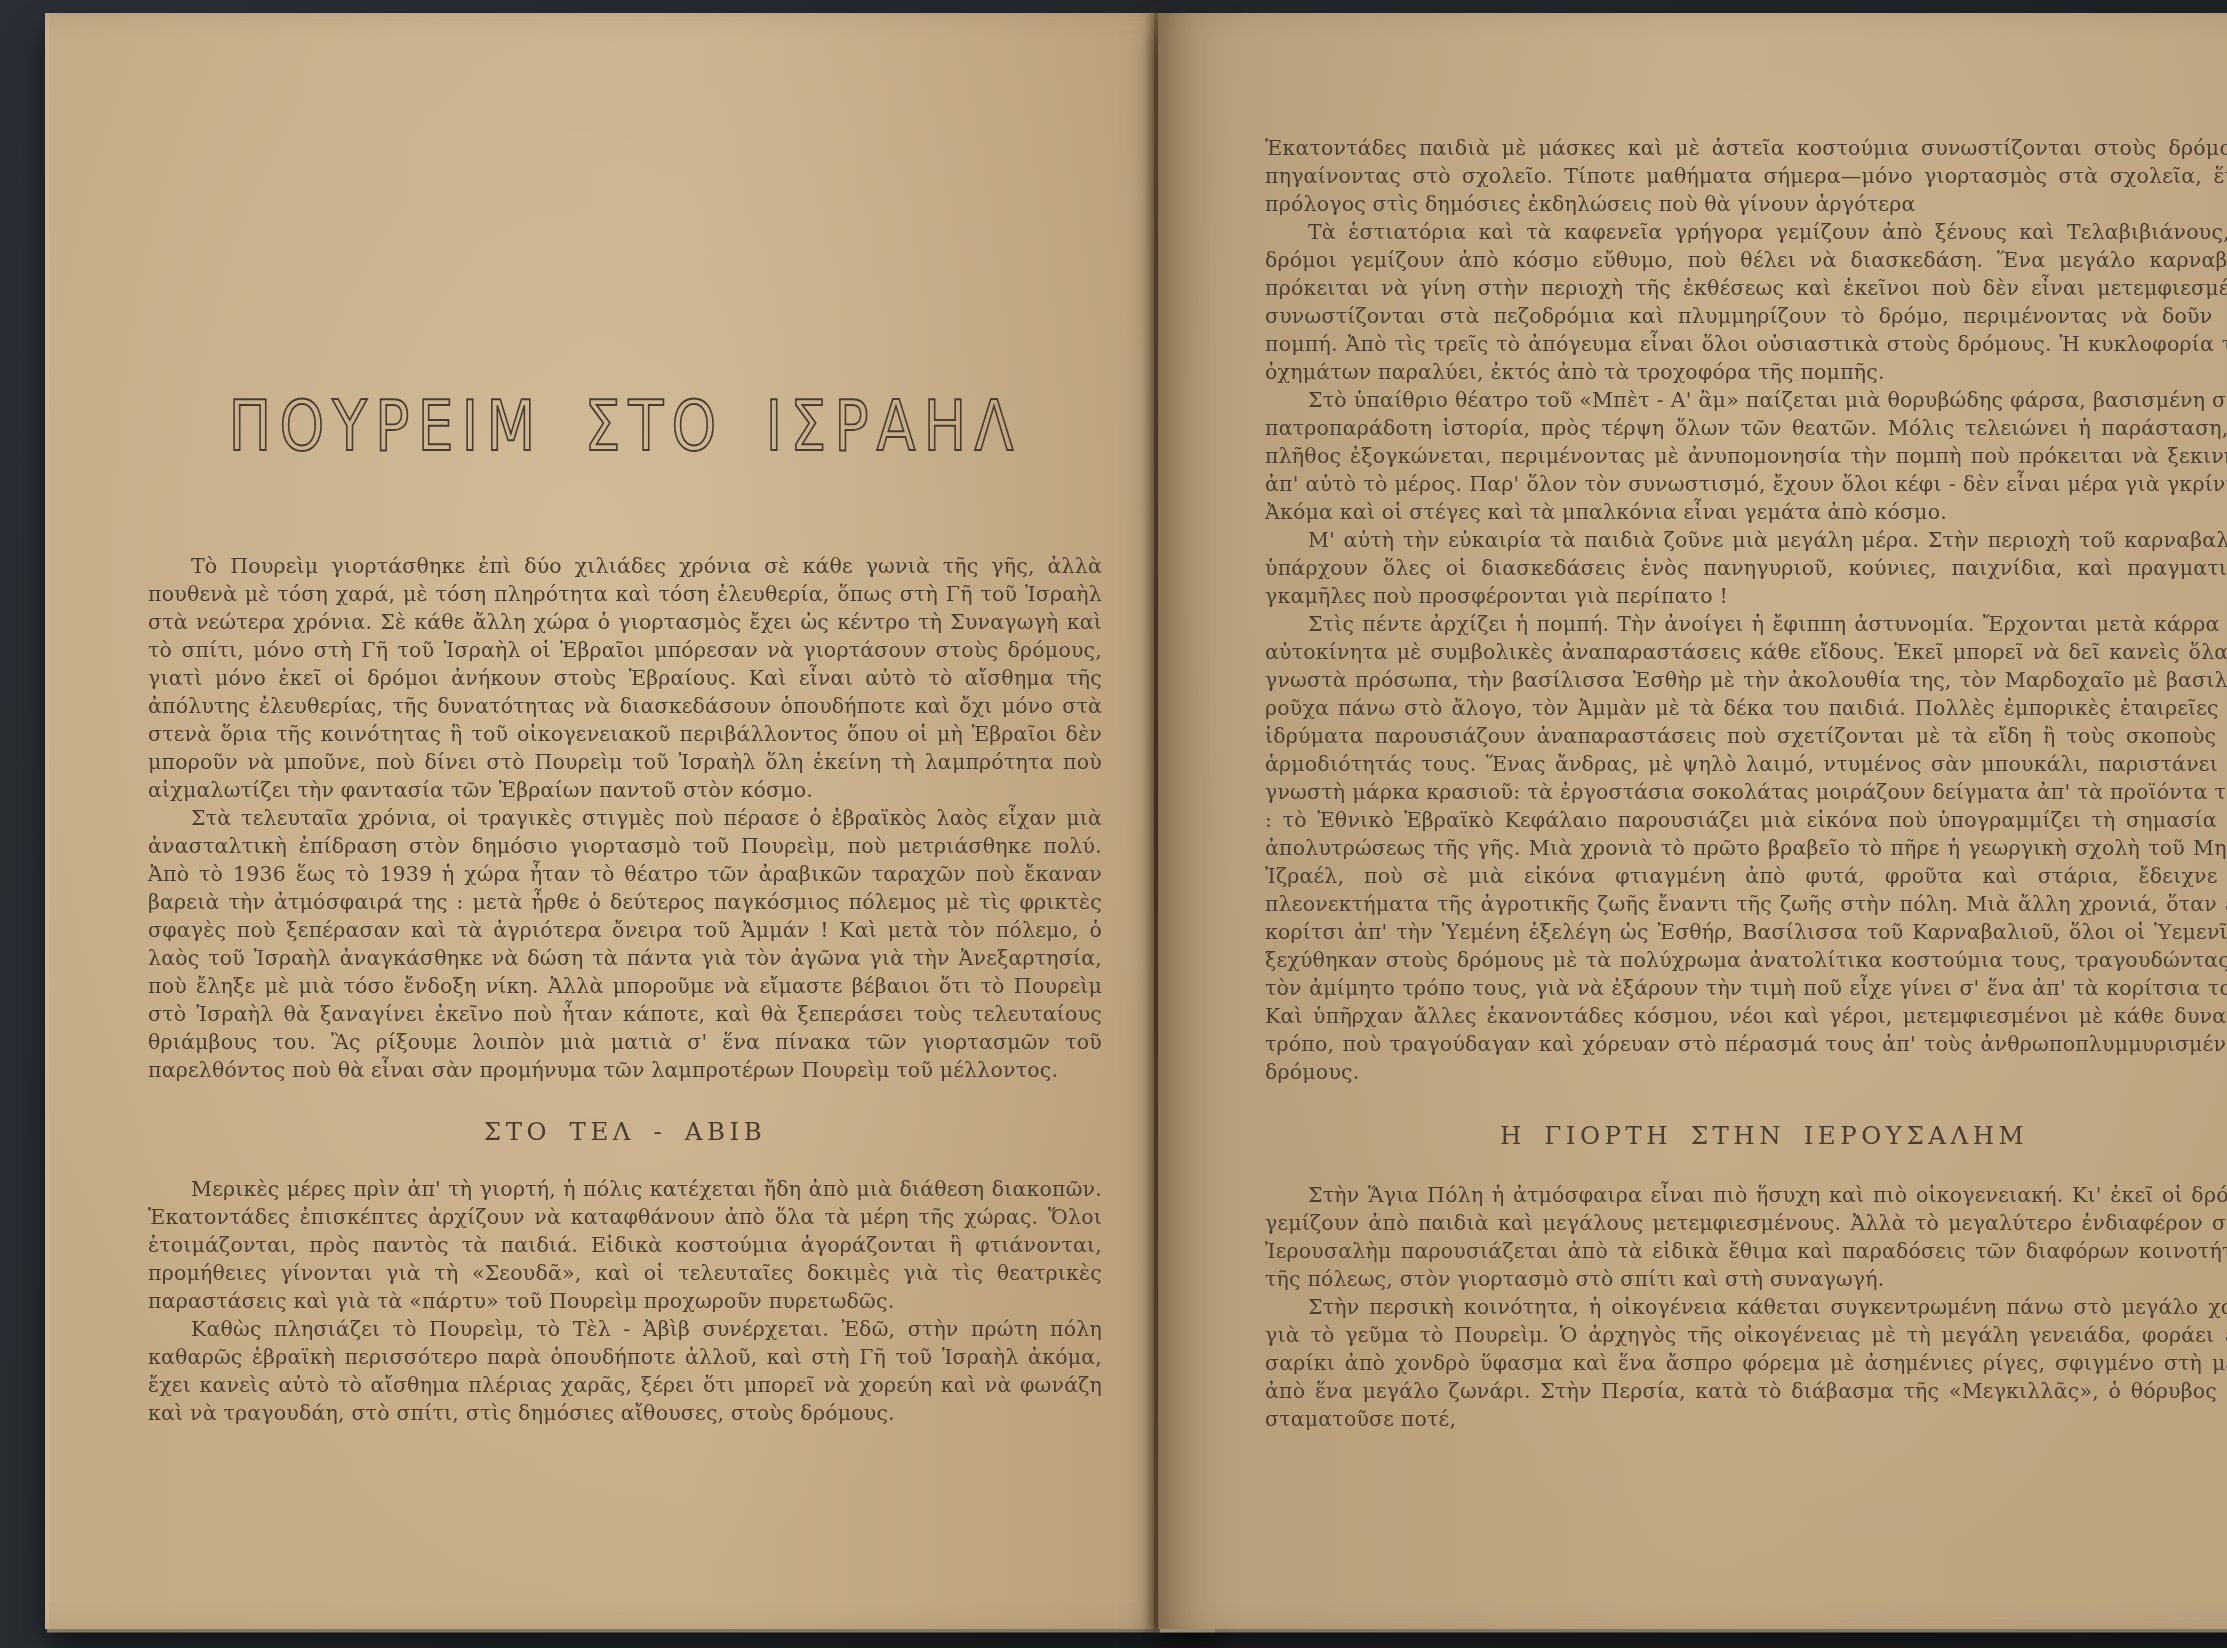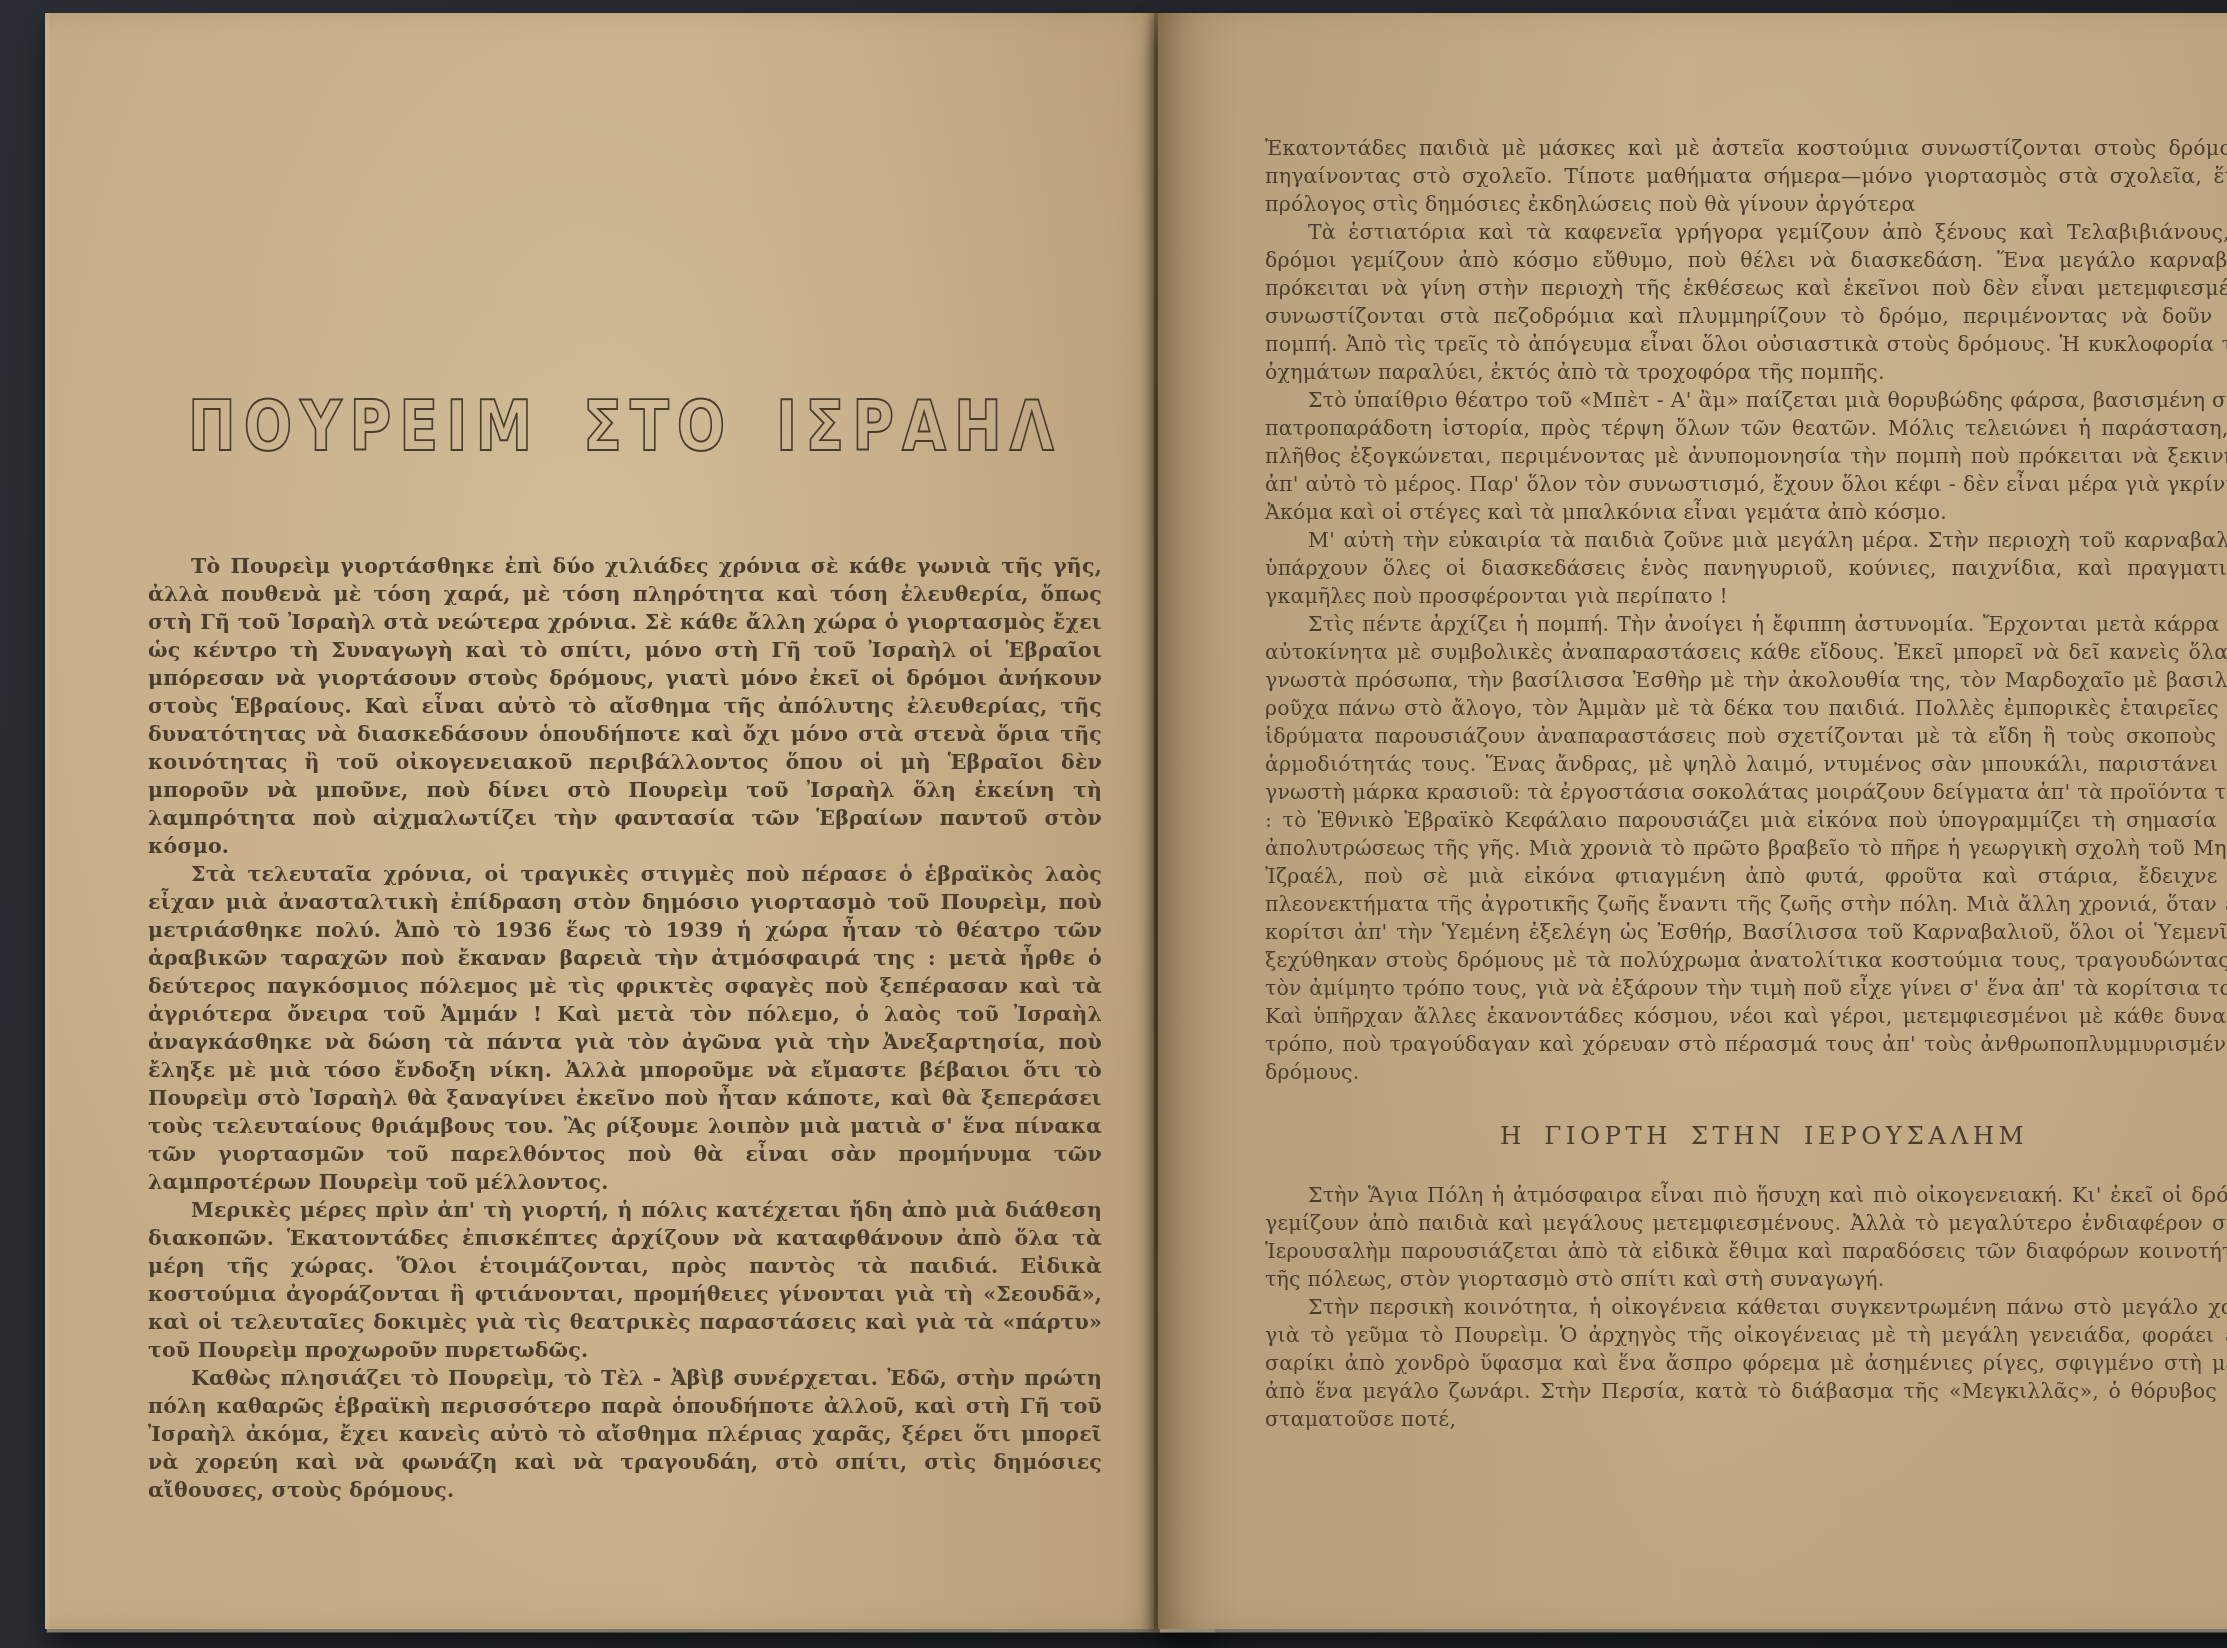--- a/index.html
+++ b/index.html
@@ -33,21 +33,20 @@
     left: 45px;
     width: 1172px;
     background:
       radial-gradient(ellipse at 45% 35%, rgba(255,244,215,0.20), rgba(0,0,0,0) 70%),
       linear-gradient(90deg, #c3ab85 0%, #c6ae88 55%, #bba27c 92%, #a8906b 100%);
     box-shadow:
       inset -31px 0 40px -22px rgba(70,48,25,0.55),
       inset 4.5px 0 0 rgba(255,250,235,0.10),
       0 5.3px 0 -1.8px rgba(216,202,172,0.55),
       0 18px 27px rgba(0,0,0,0.55);
-    font-weight: bold;
   }
 
   .page-right {
     left: 1158px;
     width: 1146px;
     background:
       radial-gradient(ellipse at 55% 30%, rgba(255,244,215,0.16), rgba(0,0,0,0) 70%),
       linear-gradient(90deg, #a8906b 0%, #b7a07b 7%, #bfa781 45%, #bba37e 100%);
     box-shadow:
       inset 31px 0 40px -22px rgba(70,48,25,0.50),
@@ -135,20 +134,21 @@
   <div class="page page-left">
     <div class="lp-inner">
 
       <div class="book-title">ΠΟΥΡΕΙΜ ΣΤΟ ΙΣΡΑΗΛ</div>
 
       <div class="body-text lp-paragraphs">
         <p>Τὸ Πουρεὶμ γιορτάσθηκε ἐπὶ δύο χιλιάδες χρόνια σὲ κάθε γωνιὰ τῆς γῆς, ἀλλὰ πουθενὰ μὲ τόση χαρά, μὲ τόση πληρότητα καὶ τόση ἐλευθερία, ὅπως στὴ Γῆ τοῦ Ἰσραὴλ στὰ νεώτερα χρόνια. Σὲ κάθε ἄλλη χώρα ὁ γιορτασμὸς ἔχει ὡς κέντρο τὴ Συναγωγὴ καὶ τὸ σπίτι, μόνο στὴ Γῆ τοῦ Ἰσραὴλ οἱ Ἑβραῖοι μπόρεσαν νὰ γιορτάσουν στοὺς δρόμους, γιατὶ μόνο ἐκεῖ οἱ δρόμοι ἀνήκουν στοὺς Ἑβραίους. Καὶ εἶναι αὐτὸ τὸ αἴσθημα τῆς ἀπόλυτης ἐλευθερίας, τῆς δυνατότητας νὰ διασκεδάσουν ὁπουδήποτε καὶ ὄχι μόνο στὰ στενὰ ὅρια τῆς κοινότητας ἢ τοῦ οἰκογενειακοῦ περιβάλλοντος ὅπου οἱ μὴ Ἑβραῖοι δὲν μποροῦν νὰ μποῦνε, ποὺ δίνει στὸ Πουρεὶμ τοῦ Ἰσραὴλ ὅλη ἐκείνη τὴ λαμπρότητα ποὺ αἰχμαλωτίζει τὴν φαντασία τῶν Ἑβραίων παντοῦ στὸν κόσμο.</p>
         <p>Στὰ τελευταῖα χρόνια, οἱ τραγικὲς στιγμὲς ποὺ πέρασε ὁ ἑβραϊκὸς λαὸς εἶχαν μιὰ ἀνασταλτικὴ ἐπίδραση στὸν δημόσιο γιορτασμὸ τοῦ Πουρεὶμ, ποὺ μετριάσθηκε πολύ. Ἀπὸ τὸ 1936 ἕως τὸ 1939 ἡ χώρα ἦταν τὸ θέατρο τῶν ἀραβικῶν ταραχῶν ποὺ ἔκαναν βαρειὰ τὴν ἀτμόσφαιρά της : μετὰ ἦρθε ὁ δεύτερος παγκόσμιος πόλεμος μὲ τὶς φρικτὲς σφαγὲς ποὺ ξεπέρασαν καὶ τὰ ἀγριότερα ὄνειρα τοῦ Ἀμμάν ! Καὶ μετὰ τὸν πόλεμο, ὁ λαὸς τοῦ Ἰσραὴλ ἀναγκάσθηκε νὰ δώση τὰ πάντα γιὰ τὸν ἀγῶνα γιὰ τὴν Ἀνεξαρτησία, ποὺ ἔληξε μὲ μιὰ τόσο ἔνδοξη νίκη. Ἀλλὰ μποροῦμε νὰ εἴμαστε βέβαιοι ὅτι τὸ Πουρεὶμ στὸ Ἰσραὴλ θὰ ξαναγίνει ἐκεῖνο ποὺ ἦταν κάποτε, καὶ θὰ ξεπεράσει τοὺς τελευταίους θριάμβους του. Ἂς ρίξουμε λοιπὸν μιὰ ματιὰ σ' ἕνα πίνακα τῶν γιορτασμῶν τοῦ παρελθόντος ποὺ θὰ εἶναι σὰν προμήνυμα τῶν λαμπροτέρων Πουρεὶμ τοῦ μέλλοντος.</p>
       </div>
 
+      <div class="section-heading">ΣΤΟ ΤΕΛ - ΑΒΙΒ</div>
 
       <div class="body-text">
         <p>Μερικὲς μέρες πρὶν ἀπ' τὴ γιορτή, ἡ πόλις κατέχεται ἤδη ἀπὸ μιὰ διάθεση διακοπῶν. Ἑκατοντάδες ἐπισκέπτες ἀρχίζουν νὰ καταφθάνουν ἀπὸ ὅλα τὰ μέρη τῆς χώρας. Ὅλοι ἑτοιμάζονται, πρὸς παντὸς τὰ παιδιά. Εἰδικὰ κοστούμια ἀγοράζονται ἢ φτιάνονται, προμήθειες γίνονται γιὰ τὴ «Σεουδᾶ», καὶ οἱ τελευταῖες δοκιμὲς γιὰ τὶς θεατρικὲς παραστάσεις καὶ γιὰ τὰ «πάρτυ» τοῦ Πουρεὶμ προχωροῦν πυρετωδῶς.</p>
         <p>Καθὼς πλησιάζει τὸ Πουρεὶμ, τὸ Τὲλ - Ἀβὶβ συνέρχεται. Ἐδῶ, στὴν πρώτη πόλη καθαρῶς ἑβραϊκὴ περισσότερο παρὰ ὁπουδήποτε ἀλλοῦ, καὶ στὴ Γῆ τοῦ Ἰσραὴλ ἀκόμα, ἔχει κανεὶς αὐτὸ τὸ αἴσθημα πλέριας χαρᾶς, ξέρει ὅτι μπορεῖ νὰ χορεύη καὶ νὰ φωνάζη καὶ νὰ τραγουδάη, στὸ σπίτι, στὶς δημόσιες αἴθουσες, στοὺς δρόμους.</p>
       </div>
 
     </div>
   </div>
 
   <div class="gutter-line"></div>

